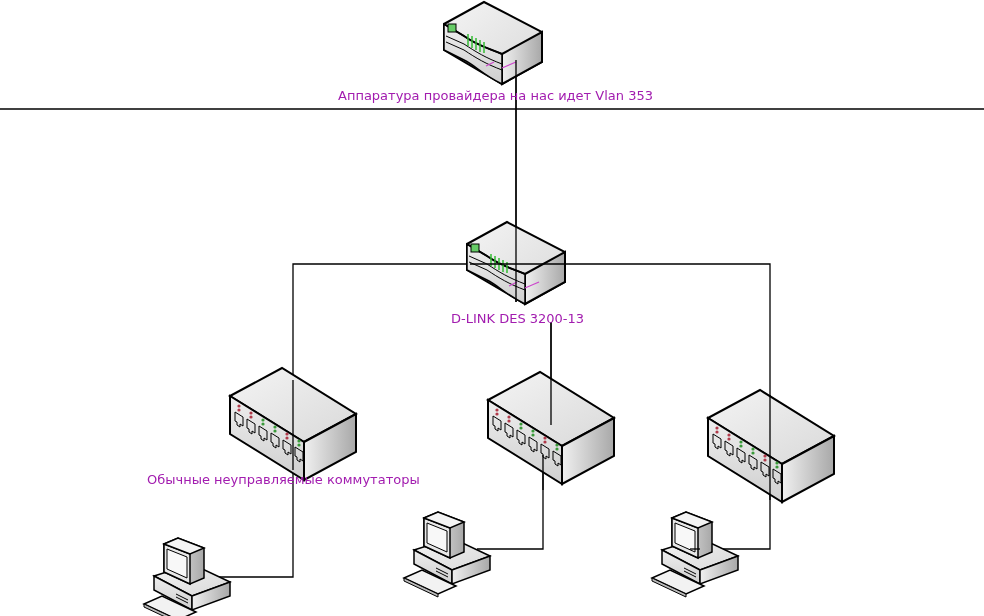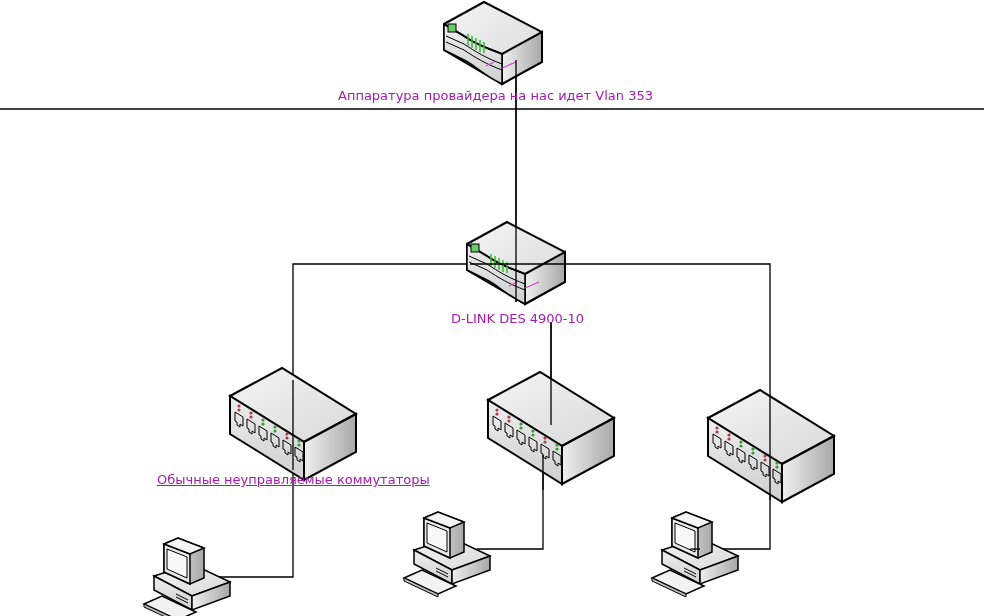--- a/index.html
+++ b/index.html
@@ -1,21 +1,21 @@
 <!DOCTYPE html>
 <html><head>
 <meta charset="utf-8">
 <style>
   html, body { margin: 0; padding: 0; background: #ffffff; }
   body { width: 984px; height: 616px; position: relative; overflow: hidden; font-family: "DejaVu Sans", "Liberation Sans", sans-serif; }
   #canvas { position: absolute; left: 0; top: 0; width: 984px; height: 616px; }
   .label { position: absolute; font-size: 13px; color: #a21caf; white-space: nowrap; line-height: 16px; }
   #lbl-provider { left: 338px; top: 88px; }
   #lbl-dlink { left: 451px; top: 311px; }
-  #lbl-unmanaged { left: 157px; top: 472px; text-decoration: underline; }
+  #lbl-unmanaged { left: 147px; top: 472px; }
 </style>
 </head>
 <body>
 
 <svg id="canvas" viewBox="0 0 984 616" xmlns="http://www.w3.org/2000/svg">
   <defs>
     <linearGradient id="topG" x1="0" y1="0" x2="1" y2="1">
       <stop offset="0" stop-color="#f4f4f4"></stop>
       <stop offset="1" stop-color="#d9d9d9"></stop>
     </linearGradient>
@@ -118,14 +118,14 @@
     <line x1="470" y1="264" x2="565" y2="264"></line>
     <line x1="293" y1="380" x2="293" y2="470"></line>
     <line x1="551" y1="322" x2="551" y2="425"></line>
     <line x1="543" y1="455" x2="543" y2="490"></line>
     <line x1="770" y1="395" x2="770" y2="500"></line>
     <line x1="700" y1="549" x2="690" y2="549"></line>
   </g>
 </svg>
 
 <div id="lbl-provider" class="label">Аппаратура провайдера на нас идет Vlan 353</div>
-<div id="lbl-dlink" class="label">D-LINK DES 4900-10</div>
+<div id="lbl-dlink" class="label">D-LINK DES 3200-13</div>
 <div id="lbl-unmanaged" class="label">Обычные неуправляемые коммутаторы</div>
 
 </body></html>

